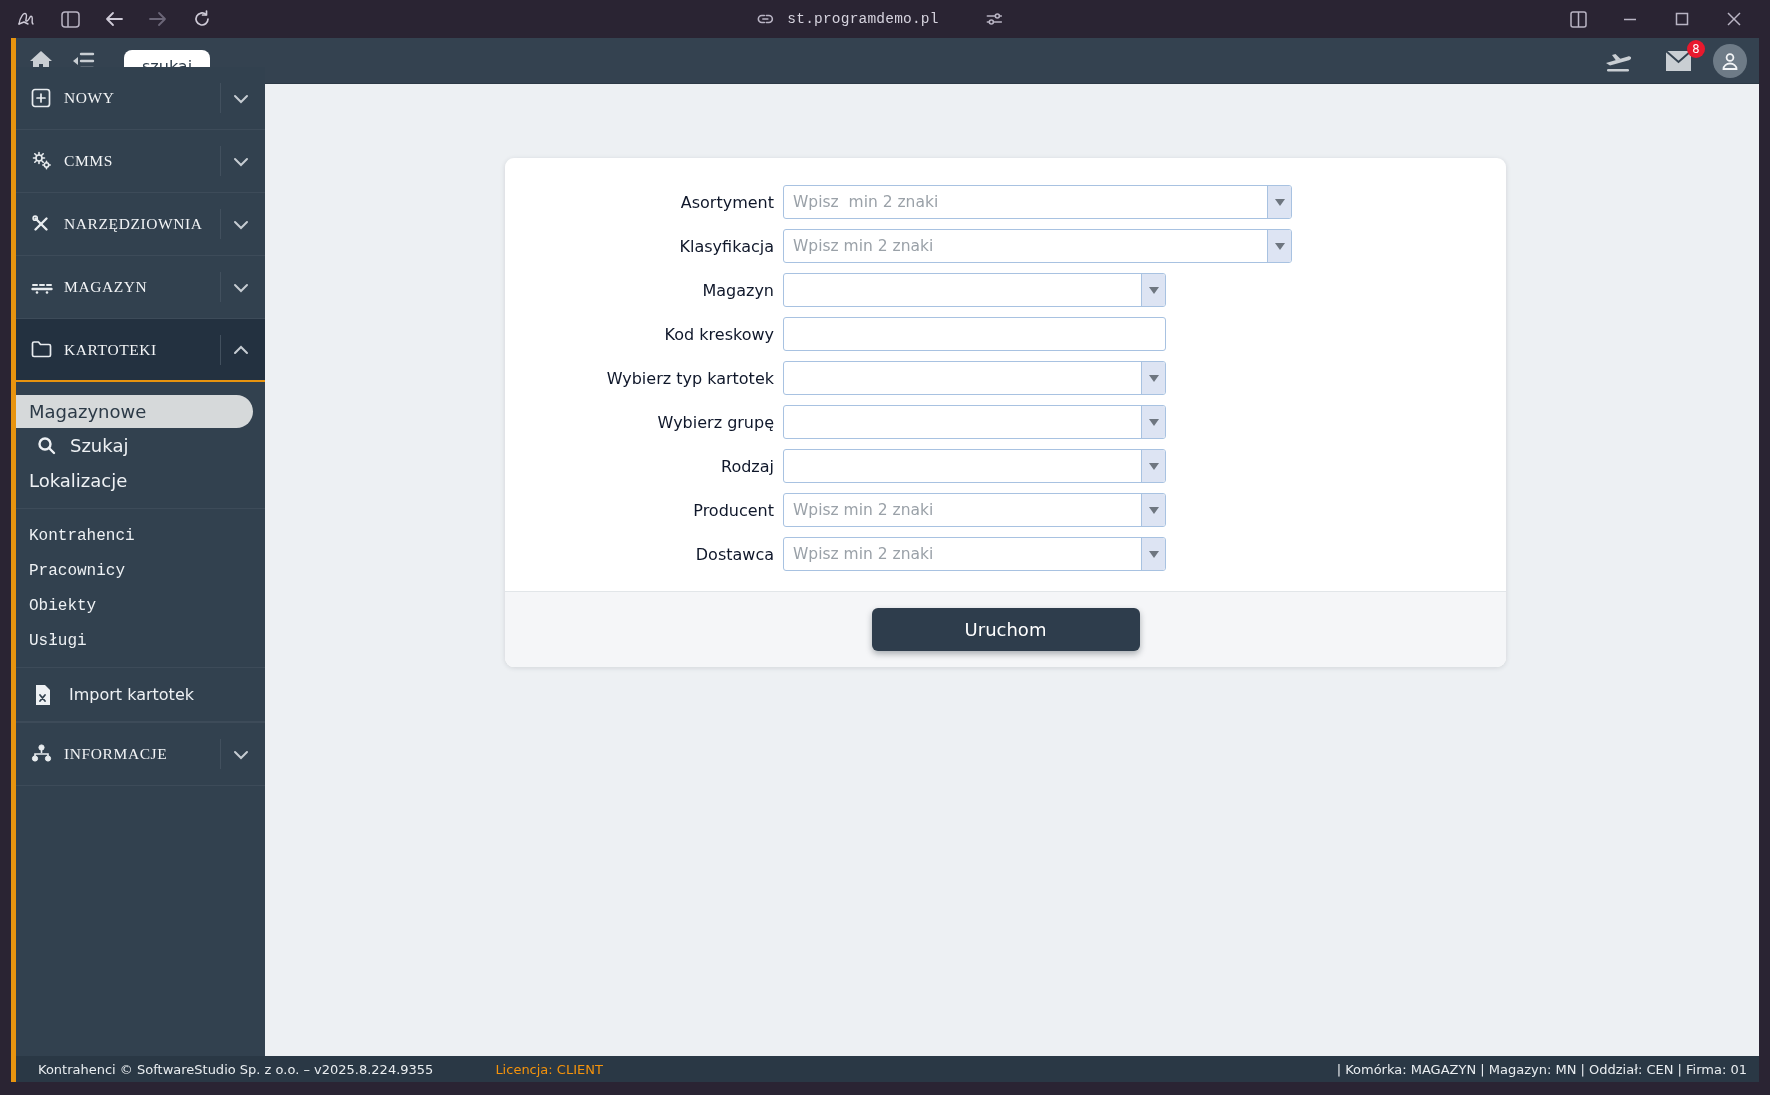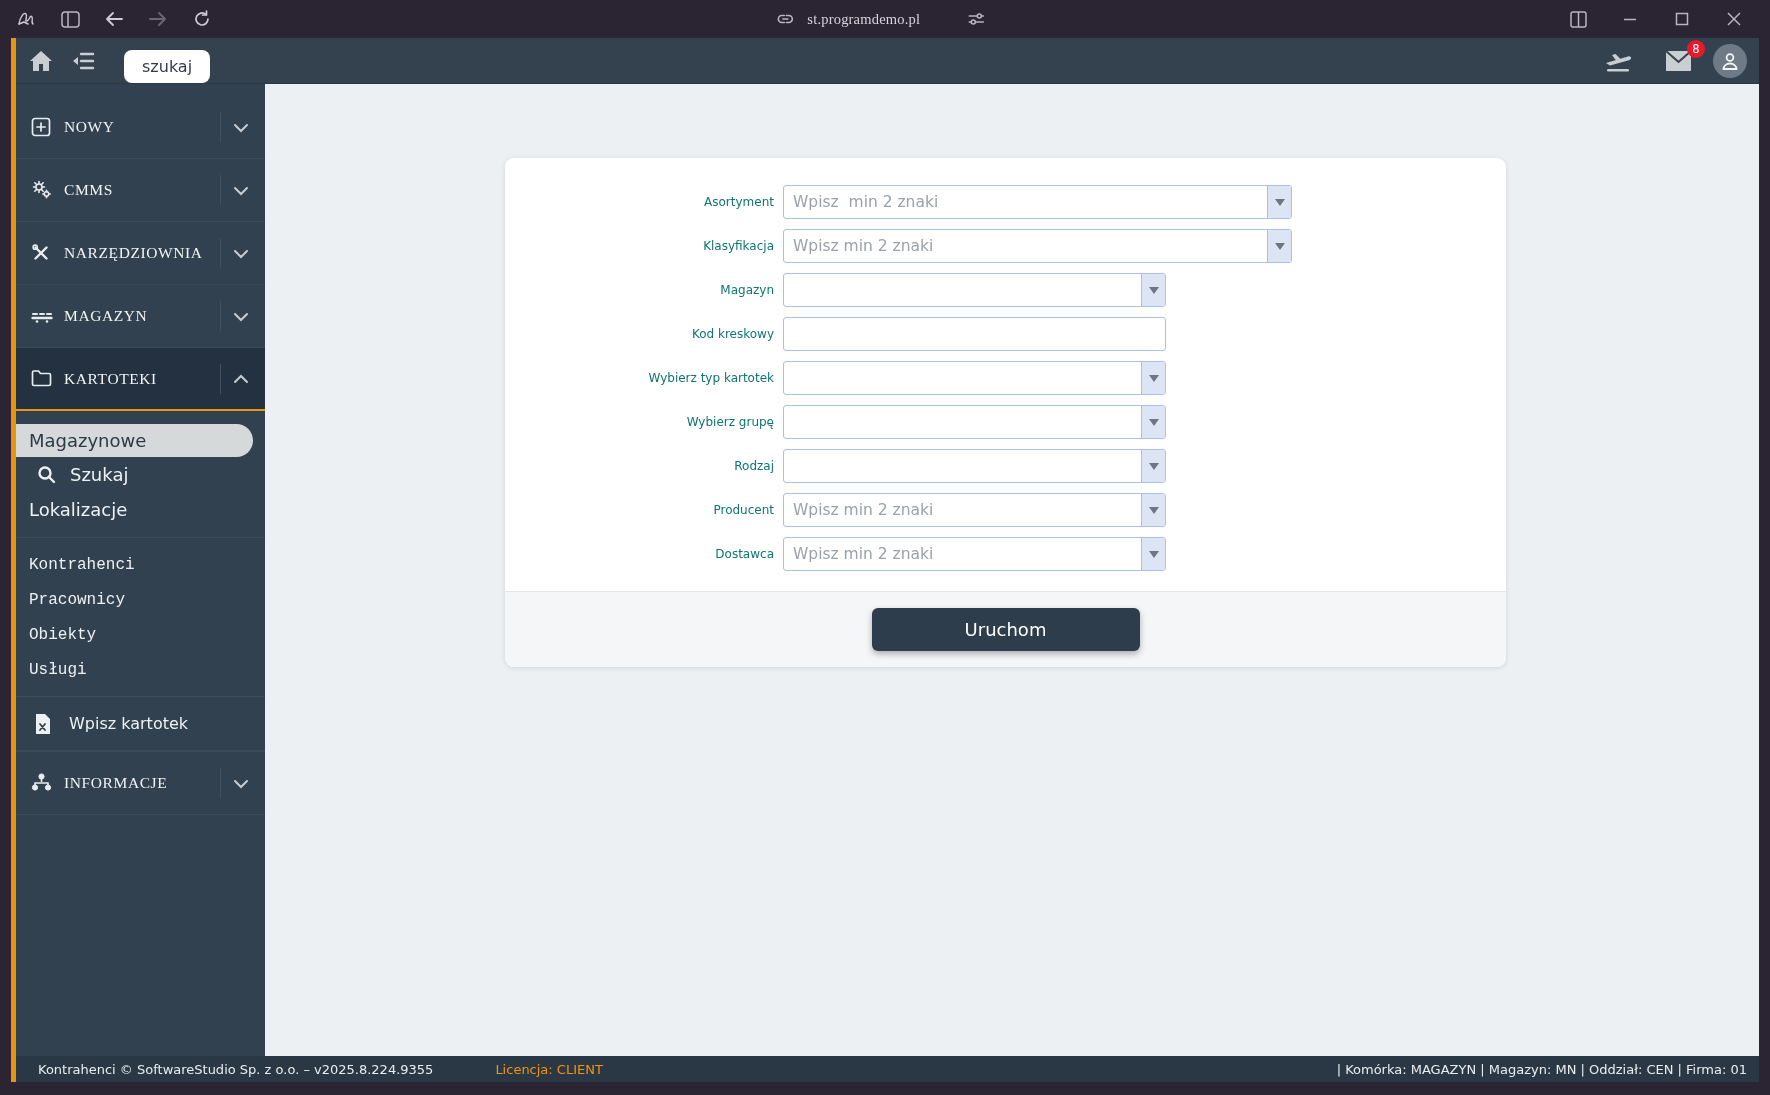--- a/index.html
+++ b/index.html
@@ -8,21 +8,21 @@
 
   .window { position:relative; width:1770px; height:1095px; background:#2a2433; }
 
   
   .chrome { position:absolute; left:0; top:0; width:1770px; height:38px;
             display:flex; align-items:center; padding:0 0 0 16px; color:#c9c4d4; }
   .chrome svg { display:block; }
   .chrome-left { display:flex; align-items:center; gap:24px; }
   .chrome-center { position:absolute; left:50%; top:0; height:38px; transform:translateX(-52%);
                    display:flex; align-items:center; gap:12px; }
-  .url-text { font-family:Liberation Serif, serif; font-size:14.5px; color:#d6d3de; letter-spacing:.2px;text-align:center; }
+  .url-text { font-family:Liberation Mono, monospace; font-size:14.5px; color:#d6d3de; letter-spacing:.2px;text-align:center; }
   .sliders-wrap { margin-left:34px; }
   .chrome-right { position:absolute; right:26px; top:0; height:38px; display:flex; align-items:center; gap:32px; }
   .cbtn { width:20px; height:20px; display:flex; align-items:center; justify-content:center; cursor:default; }
 
   
   .accent-stripe { position:absolute; left:11px; top:38px; width:5px; height:1044px; background:#e8940f; z-index:5; }
   .app { position:absolute; left:16px; top:38px; width:1743px; height:1044px; background:#32414f; }
 
   
   .app-header { position:absolute; left:0; top:0; width:1743px; height:46px; background:#344250;
@@ -30,21 +30,21 @@
   .hbtn { width:34px; height:34px; display:flex; align-items:center; justify-content:center; margin-left:8px; }
   .search-tab { margin-left:24px; height:33px; background:#ffffff; border-radius:8px; padding:0 18px;
                 display:flex; align-items:center; font-size:16px; color:#2f3e4c; margin-top:10px; align-self:flex-end; }
   .header-right { position:absolute; right:12px; top:0; height:46px; display:flex; align-items:center; gap:18px; }
   .mail-wrap { position:relative; }
   .badge { position:absolute; right:-10px; top:-4px; min-width:18px; height:18px; border-radius:9px;
            background:#e8192d; color:#fff; font-size:11.5px; display:flex; align-items:center; justify-content:center; padding:0 4px; }
   .avatar { width:34px; height:34px; border-radius:50%; background:#6e7b87; display:flex; align-items:center; justify-content:center; }
 
   
-  .sidebar { position:absolute; left:0; top:58px; width:249px; height:972px; background:#32414f; color:#eef1f4; }
+  .sidebar { position:absolute; left:0; top:29px; width:249px; height:972px; background:#32414f; color:#eef1f4; }
   .sec { height:63px; display:flex; align-items:center; border-bottom:1px solid #3d4b59; padding-left:15px; cursor:pointer; }
   .sec .sicon { width:20px; height:20px; margin-right:13px; flex:0 0 auto; }
   .sec .slabel { font-family:"Liberation Serif", serif; font-size:15.5px; letter-spacing:.6px; color:#f2f4f6; flex:1 1 auto; }
   .sec .vline { width:1px; height:30px; background:#42505e; margin-right:12px; }
   .sec .chev { width:20px; margin-right:12px; }
   .sec.active { background:#233140; border-bottom:2px solid #e8940f; }
 
   .submenu { padding:13px 0 10px 0; font-size:18px; }
   .pill { height:33px; background:#d6d9da; color:#2c3a47; border-radius:0 17px 17px 0;
           width:237px; display:flex; align-items:center; padding-left:13px; cursor:pointer; }
@@ -55,21 +55,21 @@
   .rowitem { height:53px; display:flex; align-items:center; padding-left:13px; cursor:pointer; }
   .rowitem .subicon { width:19px; height:22px; margin:0 16px 0 5px; }
   .single { height:52px; display:flex; align-items:center; padding-left:13px; cursor:pointer; }
 
   
   .main { position:absolute; left:249px; top:46px; width:1494px; height:972px; background:#edf0f3; overflow:hidden; }
   .card { position:absolute; left:240px; top:74px; width:1001px; background:#ffffff; border-radius:9px;
           box-shadow:0 1px 5px rgba(40,50,60,.14); }
   .card-body { padding:27px 0 20px 0; }
   .frow { display:flex; align-items:center; height:34px; margin-bottom:10px; }
-  .flabel { width:278px; text-align:right; padding-right:9px; font-size:12px; color:#0f766e; }
+  .flabel { width:278px; text-align:right; padding-right:9px; font-size:16px; color:#0f172a; }
   .combo { display:flex; height:34px; border:1px solid #a8c2e1; border-radius:3px; background:#fff; overflow:hidden; }
   .combo.wide { width:509px; }
   .combo.narrow { width:383px; }
   .combo input { flex:1 1 auto; border:0; outline:none; font-family:"DejaVu Sans", sans-serif;
                  font-size:15.5px; color:#404040; padding:0 9px; min-width:0; background:transparent; }
   .combo input::placeholder { color:#9aa1a8; opacity:1; }
   .dd-btn { flex:0 0 24px; background:#dde4f3; border-left:1px solid #a8c2e1; display:flex;
             align-items:center; justify-content:center; cursor:pointer; }
   .dd-arrow { width:0; height:0; border-left:5.5px solid transparent; border-right:5.5px solid transparent;
               border-top:7px solid #6e7680; }
@@ -337,21 +337,21 @@
       </div>
 
       <div class="sep"></div>
       <div class="rowitem">
         <span class="subicon">
           <svg width="18" height="22" viewBox="0 0 18 22" fill="#eef1f4">
             <path d="M2 1 h9 l5 5 v15 h-14 Z"></path>
             <path d="M6 11 l5 6 M11 11 l-5 6" stroke="#32414f" stroke-width="1.8" stroke-linecap="round"></path>
           </svg>
         </span>
-        <span>Wpisz kartotek</span>
+        <span>Import kartotek</span>
       </div>
 
       <div class="sep"></div>
 
       <div class="sep"></div>
       <div class="sec">
         <span class="sicon">
           <svg width="21" height="19" viewBox="0 0 21 19" fill="#e8ecef" stroke="#e8ecef">
             <circle cx="10.5" cy="3.5" r="2.6"></circle>
             <circle cx="4" cy="14.5" r="2.6"></circle>

